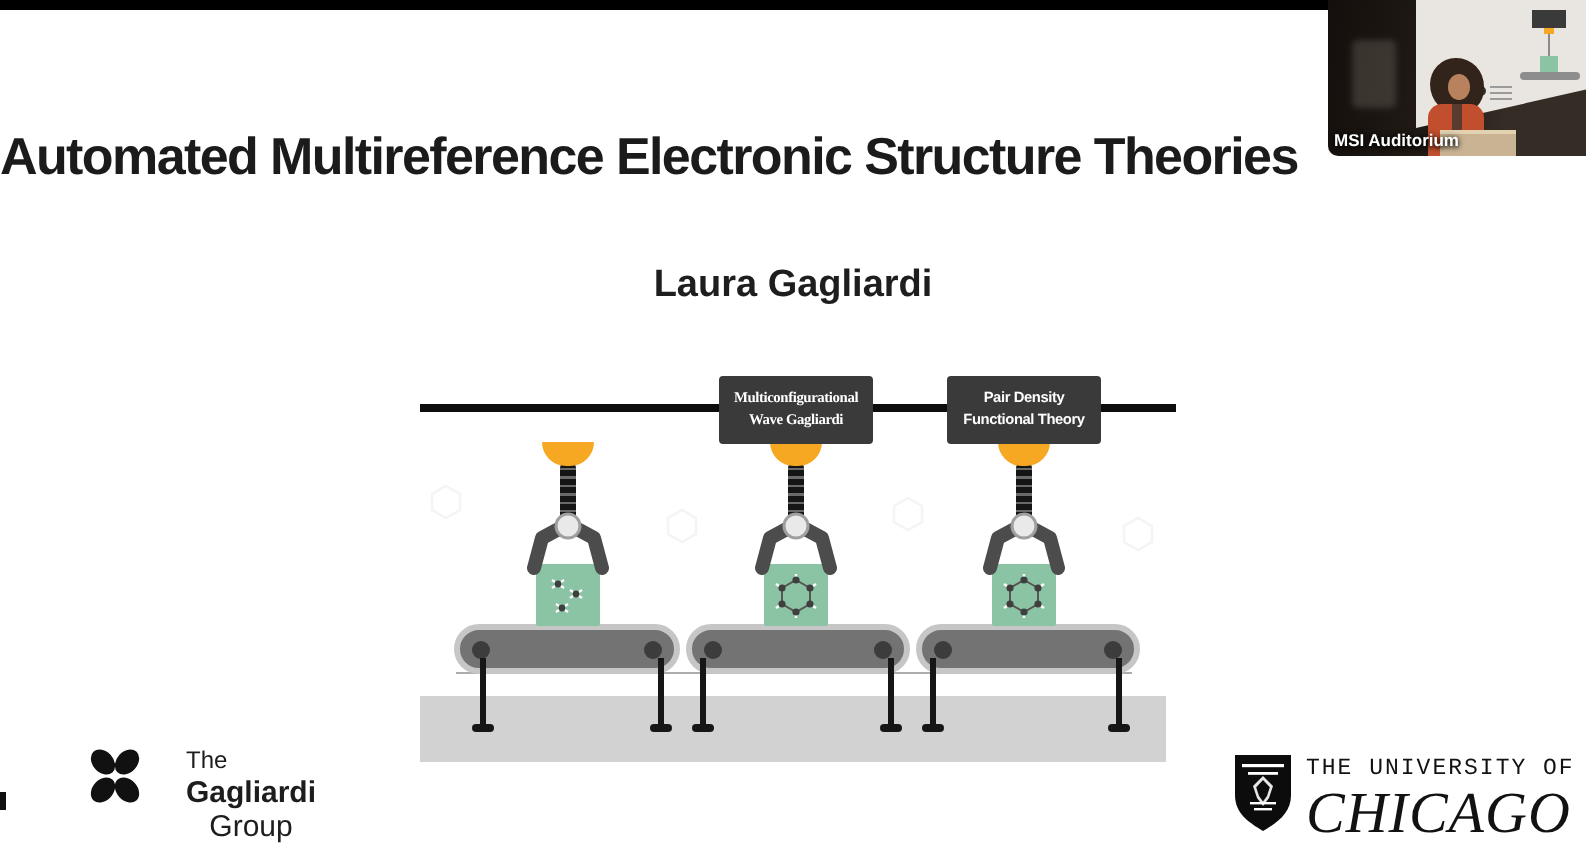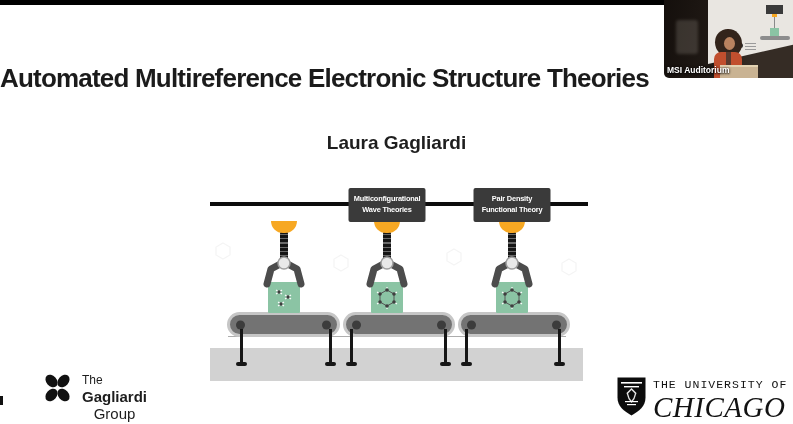--- a/index.html
+++ b/index.html
@@ -68,21 +68,21 @@
   }
   .roller.r-left{left:6px;} .roller.r-right{right:6px;}
 
   .leg{top:329px;width:3px;height:37px;background:#161616;z-index:3;}
   .leg::after{
     content:'';position:absolute;left:-4px;bottom:0;
     width:11px;height:4px;background:#161616;border-radius:2px;
   }
 
   
-  .gg-logo{left:42px;top:372px;display:flex;gap:9px;align-items:flex-start;z-index:10;}
+  .gg-logo{left:42px;top:372px;display:flex;gap:20px;align-items:flex-start;z-index:10;}
   .gg-text{line-height:1;color:#1d1d1d;padding-top:2px;}
   .gg-the{font-size:12px;font-weight:400;margin-bottom:3px;}
   .gg-name{font-size:15px;font-weight:bold;margin-bottom:2px;}
   .gg-group{font-size:15px;font-weight:400;text-align:center;}
 
   .uc-logo{left:616px;top:376px;display:flex;gap:6px;align-items:flex-start;z-index:10;}
   .uc-text{font-family:"Liberation Serif","DejaVu Serif",serif;color:#121212;line-height:1;}
   .uc-line1{font-size:11.5px;letter-spacing:1px;margin-top:3px;font-family:Liberation Mono, monospace;}
   .uc-line2{font-size:29px;letter-spacing:.5px;margin-top:2px;font-style:italic;}
 
@@ -162,24 +162,24 @@
         <line x1="7" y1="17" x2="13" y2="21"></line>
           <line x1="13" y1="17" x2="7" y2="21"></line>
       </g>
       <circle cx="8" cy="7" r="1.7" fill="#3f3f3f"></circle>
       <circle cx="17" cy="12" r="1.7" fill="#3f3f3f"></circle>
       <circle cx="10" cy="19" r="1.7" fill="#3f3f3f"></circle>
     </svg>
   </div>
 </div>
 
-<div class="abs station" style="left:327px;">
+<div class="abs station" style="left:338px;font-family:Liberation Serif, serif;">
   <div class="label-box">
     <span>Multiconfigurational</span>
-    <span>Wave Theories</span>
+    <span>Wave Gagliardi</span>
   </div>
   <div class="joint"></div>
   <div class="arm"></div>
   <svg class="claw" width="50" height="32" viewBox="0 0 50 32">
     <path d="M25 6 L12 13 L8 28" fill="none" stroke="#4c4c4c" stroke-width="7" stroke-linejoin="round" stroke-linecap="round"></path>
     <path d="M25 6 L38 13 L42 28" fill="none" stroke="#4c4c4c" stroke-width="7" stroke-linejoin="round" stroke-linecap="round"></path>
     <circle cx="25" cy="7" r="6" fill="#e9e9e9" stroke="#9f9f9f" stroke-width="1.5"></circle>
   </svg>
   <div class="cargo">
     <svg width="26" height="26" viewBox="0 0 26 26">

